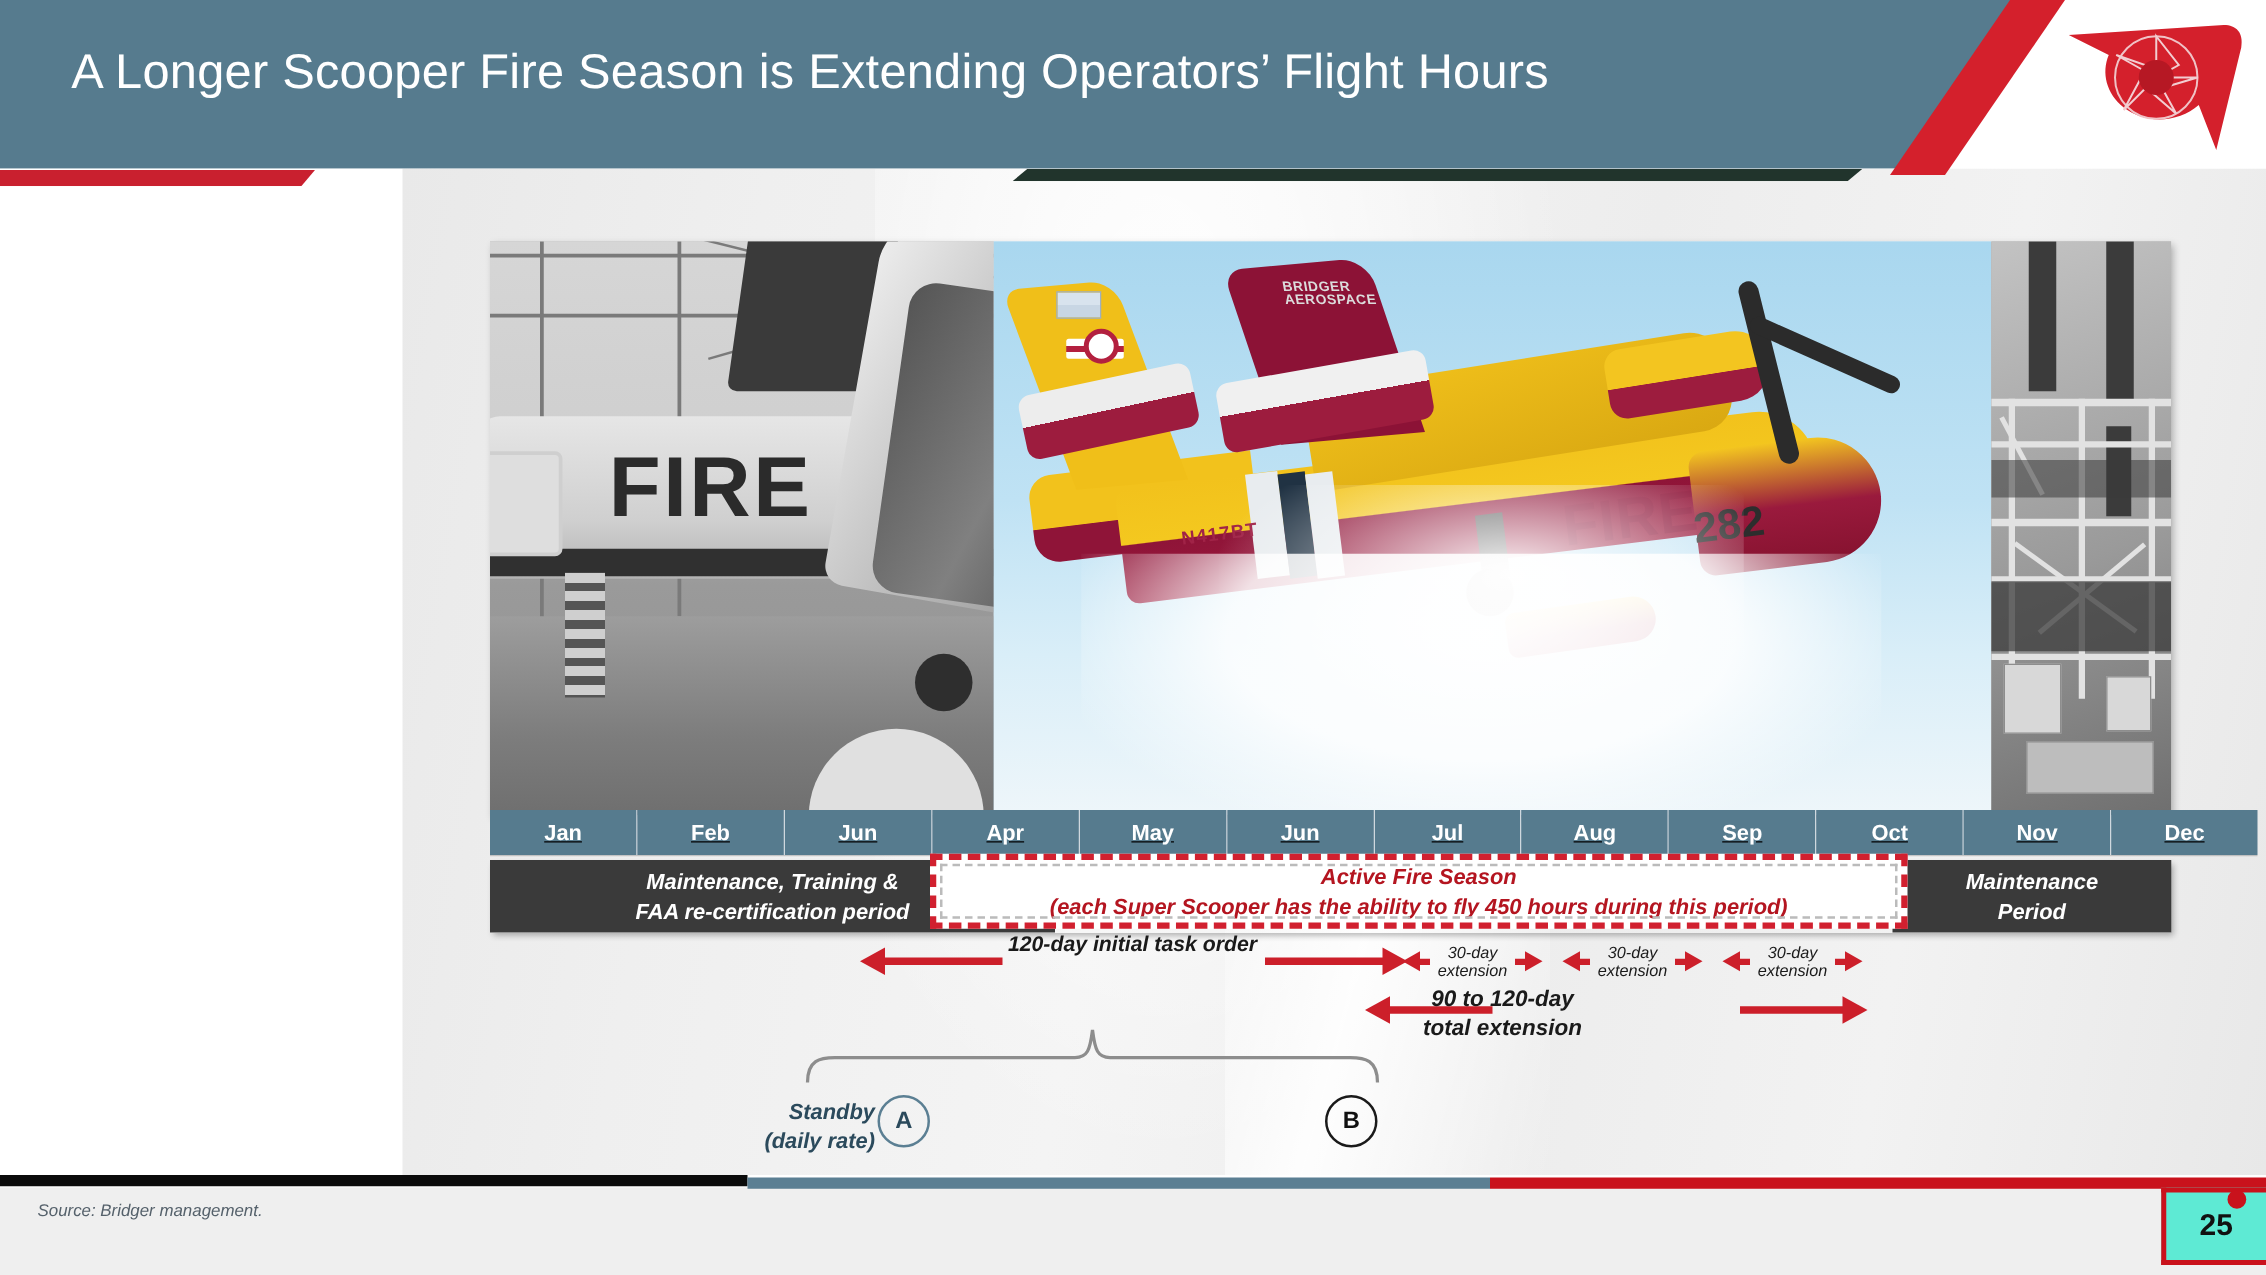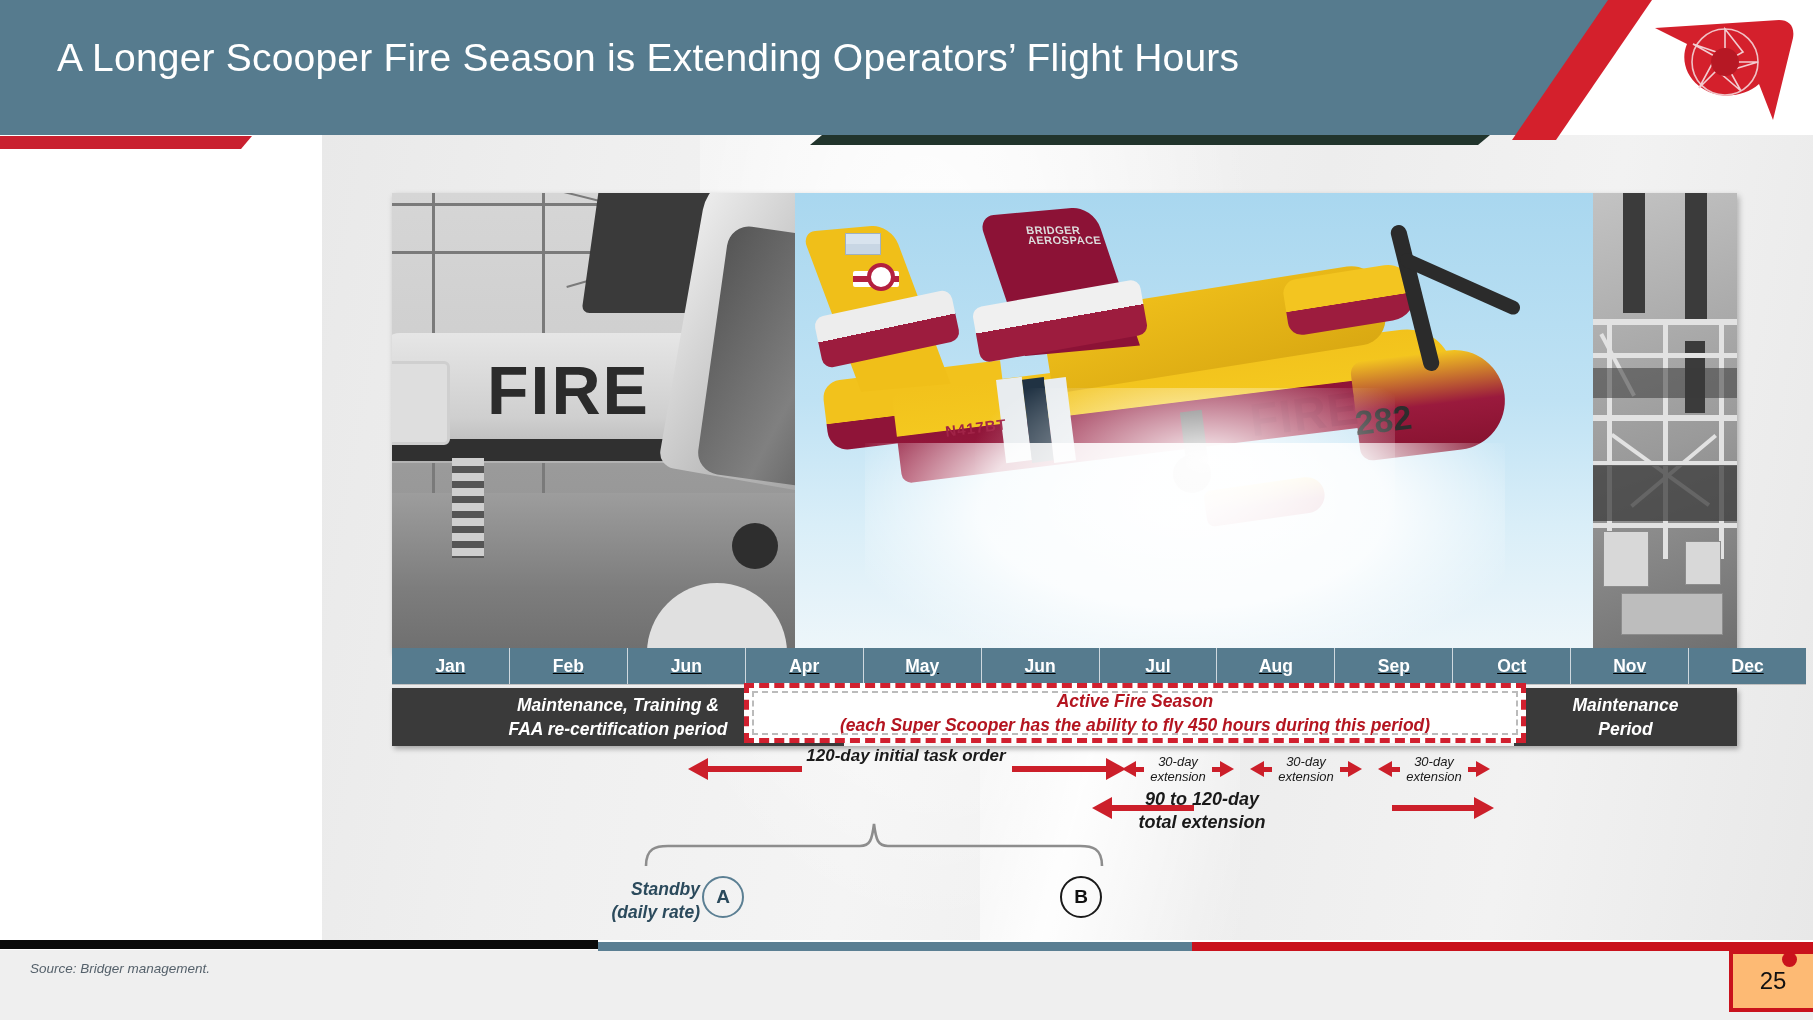--- a/index.html
+++ b/index.html
@@ -232,23 +232,23 @@
   .fs-blue{position:absolute;left:598px;top:2px;width:594px;height:9px;background:#5b7f93;}
   .fs-red{position:absolute;left:1192px;top:2px;width:621px;height:9px;background:#c9121c;}
   .footer-bg{position:absolute;left:0;top:950px;width:1813px;height:70px;background:#efefef;}
   .source{
     position:absolute;left:30px;top:961px;
     font-size:13.5px;font-style:italic;color:#55616b;
   }
   .pagebox{
     position:absolute;left:1729px;top:950px;width:84px;height:62px;
     border:4px solid #c9121c;border-right:none;box-sizing:border-box;
-    background:#fdba74;
+    background:#5eead4;
     display:flex;align-items:center;justify-content:center;
-    font-size:24px;font-weight:normal;color:#111;
+    font-size:24px;font-weight:bold;color:#111;
   }
   .pagedot{position:absolute;left:1782px;top:952px;width:15px;height:15px;border-radius:50%;background:#c9121c;}
 </style>
 </head>
 <body>
 
 <div class="slide">
 
   <div class="bg-left-white"></div>
   <div class="bg-right-panel"></div>

